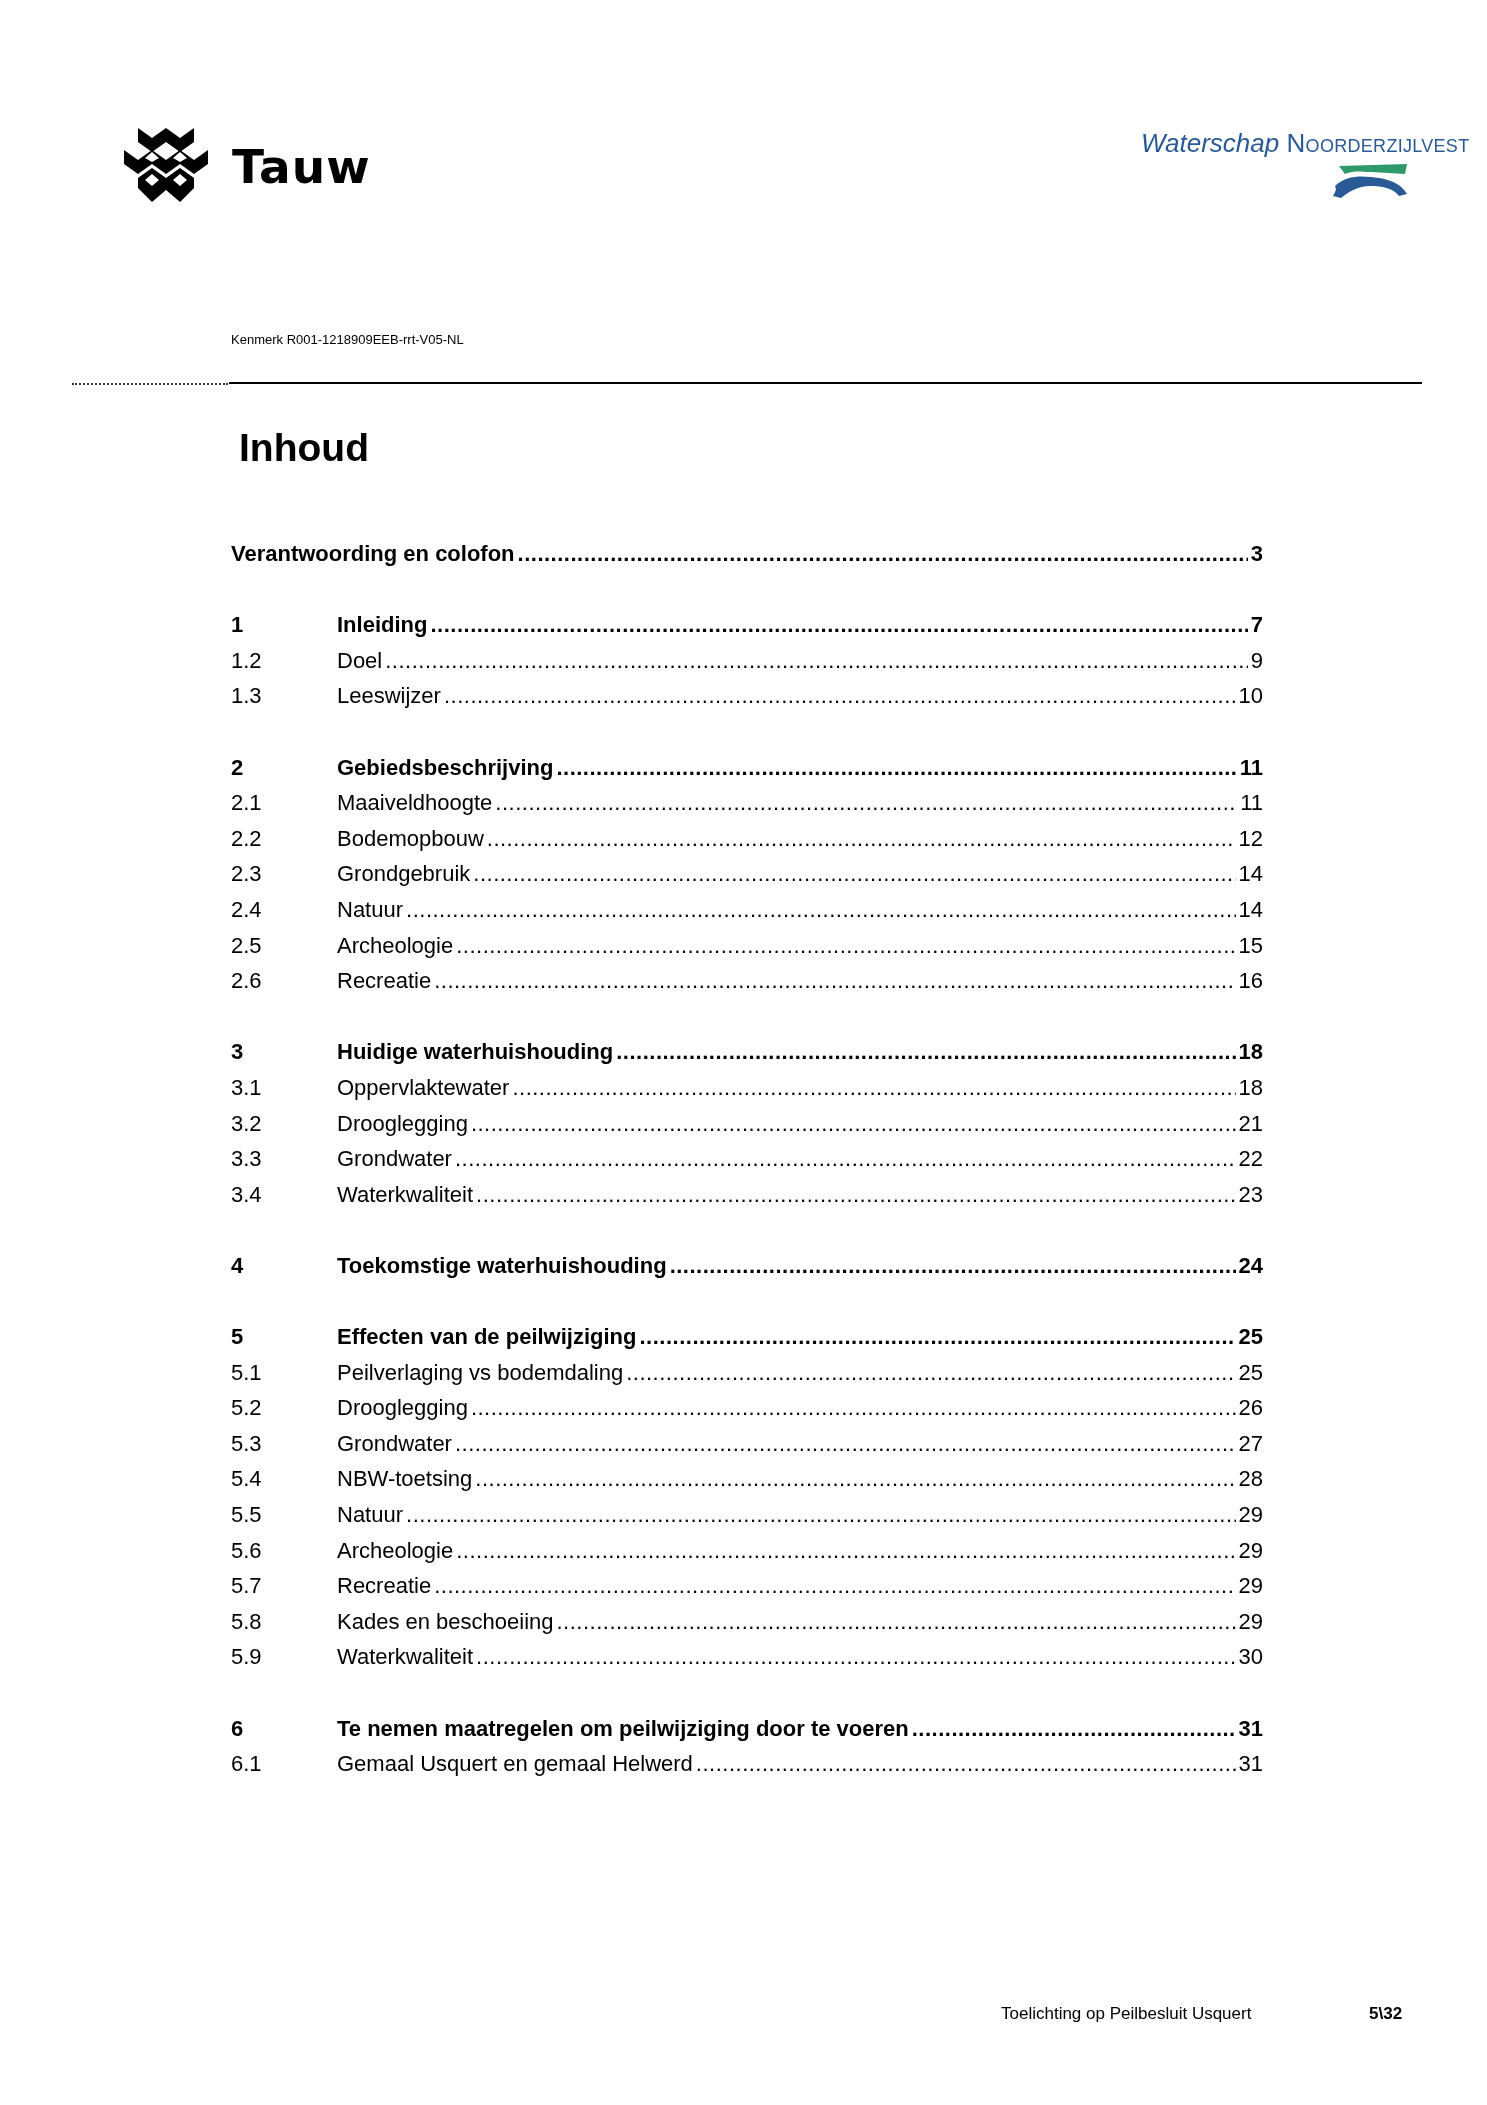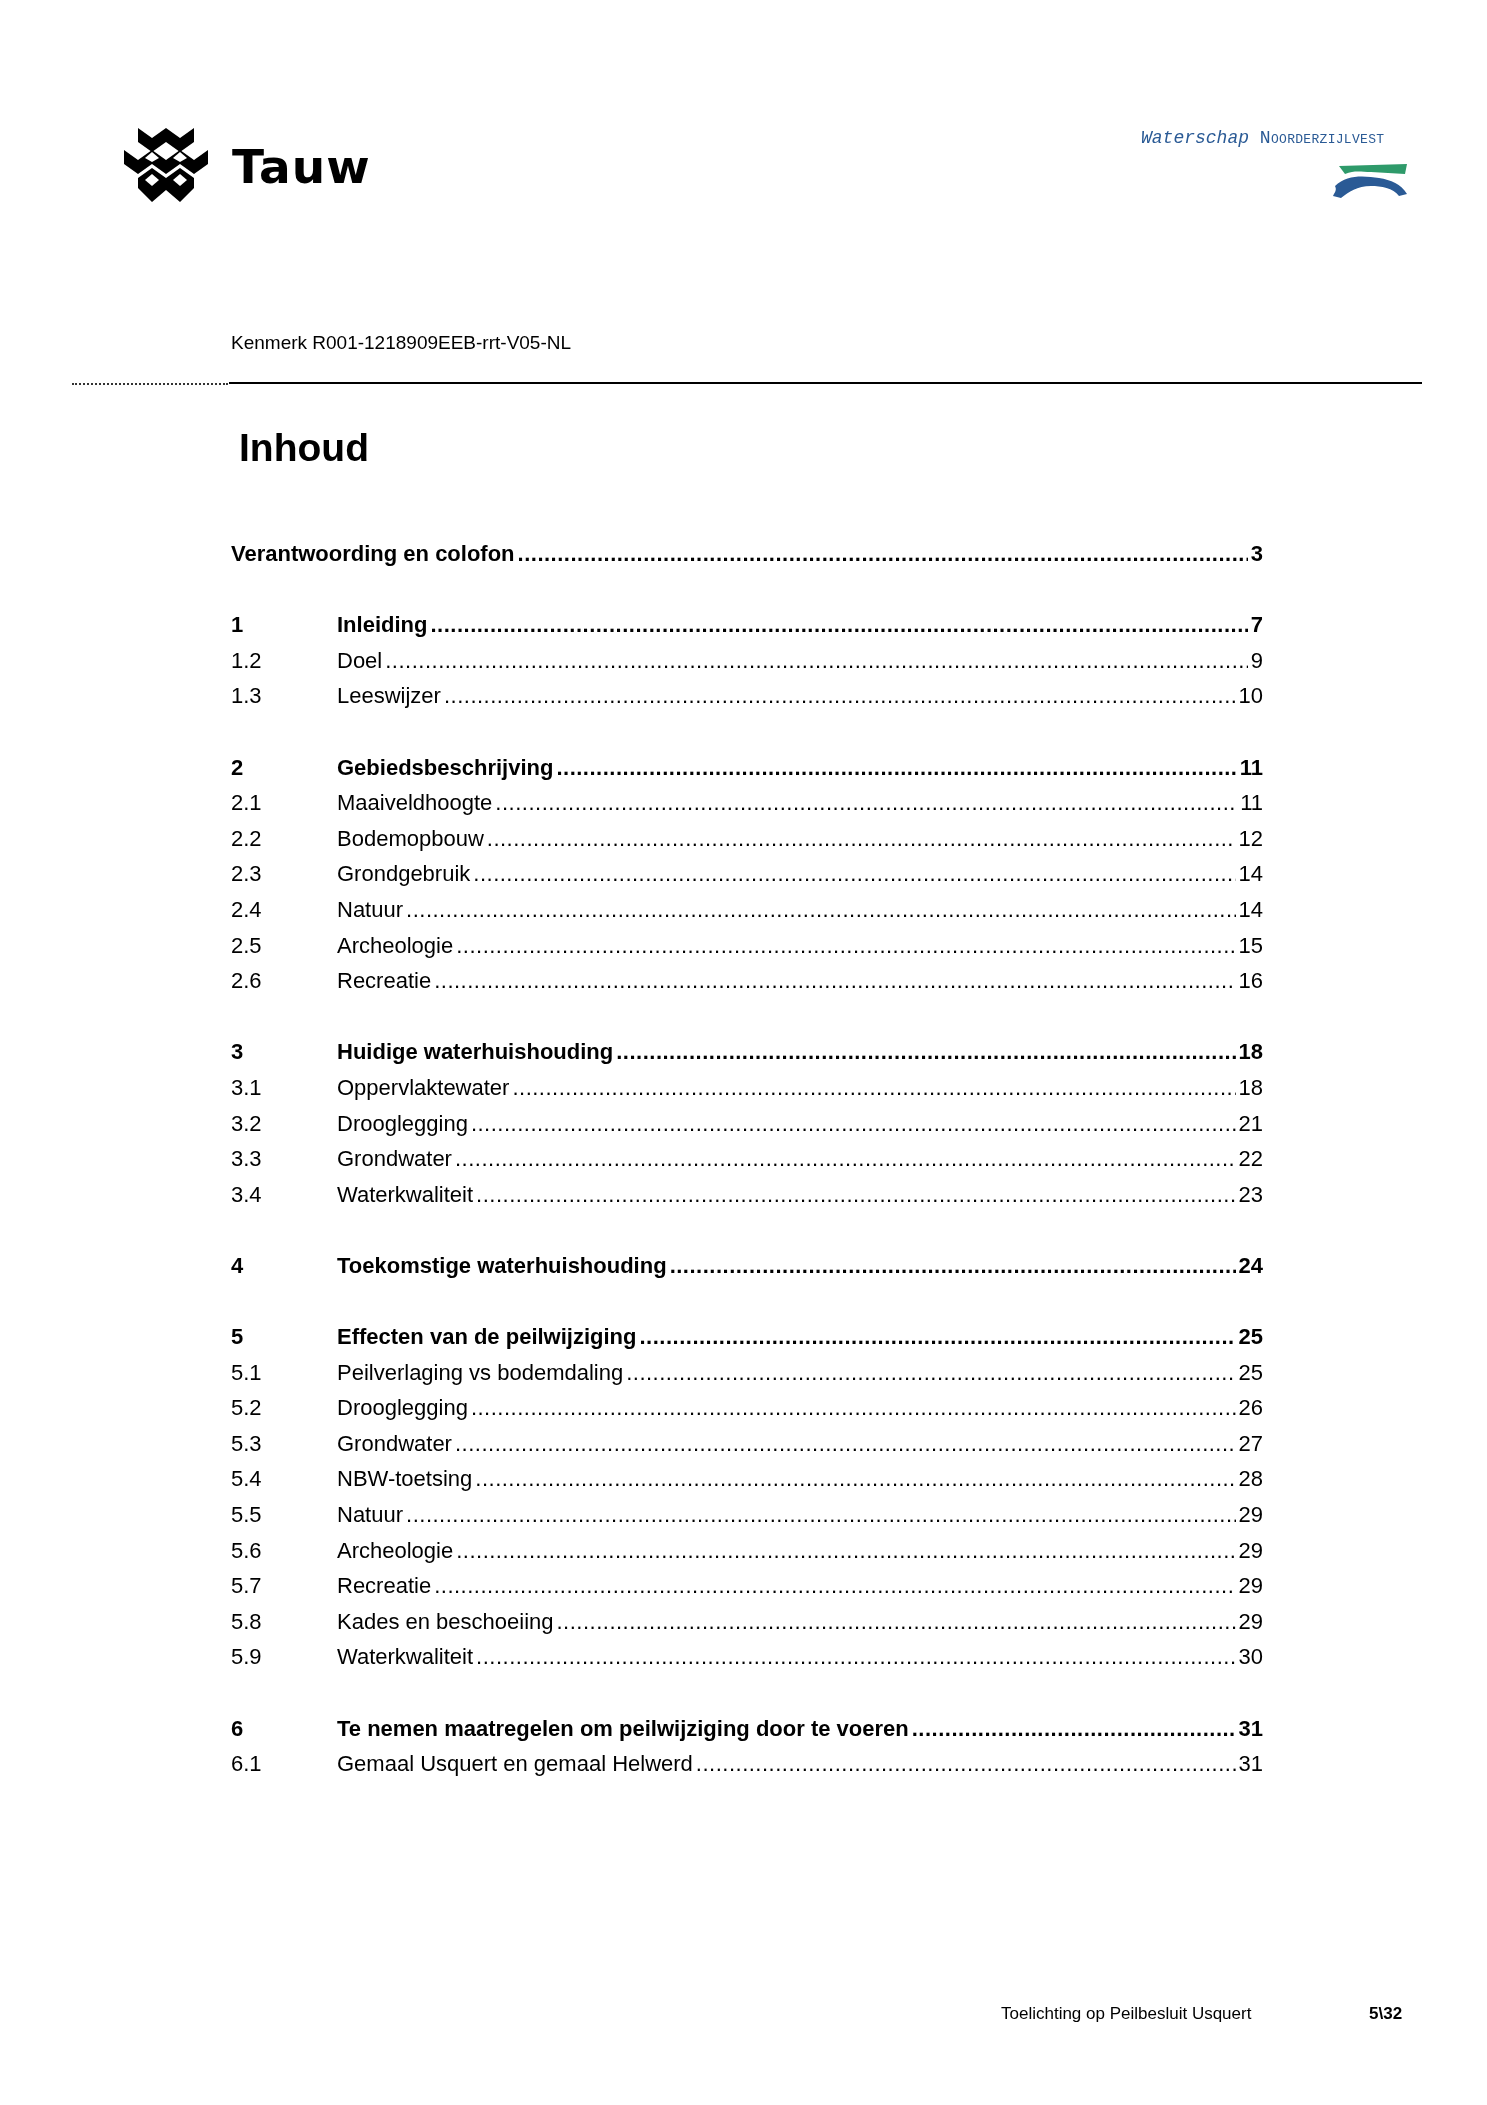--- a/index.html
+++ b/index.html
@@ -8,27 +8,27 @@
       font-family: "Liberation Sans", sans-serif; color: #000;
     }
     .logo-tauw { position: absolute; left: 124px; top: 128px; display: flex; align-items: center; }
     .logo-tauw svg { display: block; }
     .logo-tauw .tauw-text {
       margin-left: 24px; font-family: "DejaVu Sans", sans-serif; font-weight: bold;
       font-size: 47px; letter-spacing: 1px; line-height: 1; margin-top: 2px;
     }
     .logo-wnzv { position: absolute; left: 1141px; top: 128px; width: 272px; }
     .logo-wnzv .wnzv-text {
-      font-family: Liberation Mono, monospace; color: #2a5a95; font-size: 18px; white-space: nowrap;
+      font-family: Liberation Sans, sans-serif; color: #2a5a95; font-size: 26px; white-space: nowrap;
     }
     .logo-wnzv .wnzv-text .it { font-style: italic; }
     .logo-wnzv .wnzv-text .sc { font-variant: small-caps; letter-spacing: 0.3px; }
     .logo-wnzv svg { position: absolute; left: 190px; top: 32px; }
 
-    .kenmerk { position: absolute; left: 231px; top: 332px; font-size: 19px; }
+    .kenmerk { position: absolute; left: 231px; top: 332px; font-size: 13px; }
     .rule-dotted { position: absolute; left: 72px; top: 383px; width: 156px; border-top: 2px dotted #333; }
     .rule-solid { position: absolute; left: 229px; top: 382px; width: 1193px; border-top: 2px solid #000; }
     .title { position: absolute; left: 231px; top: 418px; font-size: 39px; font-weight: bold; }
 
     .toc { position: absolute; left: 231px; top: 536px; width: 1032px; }
     .toc-row {
       display: flex; align-items: baseline; height: 35.6px; line-height: 35.6px;
       font-size: 22px; white-space: nowrap;
     }
     .toc-row.bold { font-weight: bold; }

